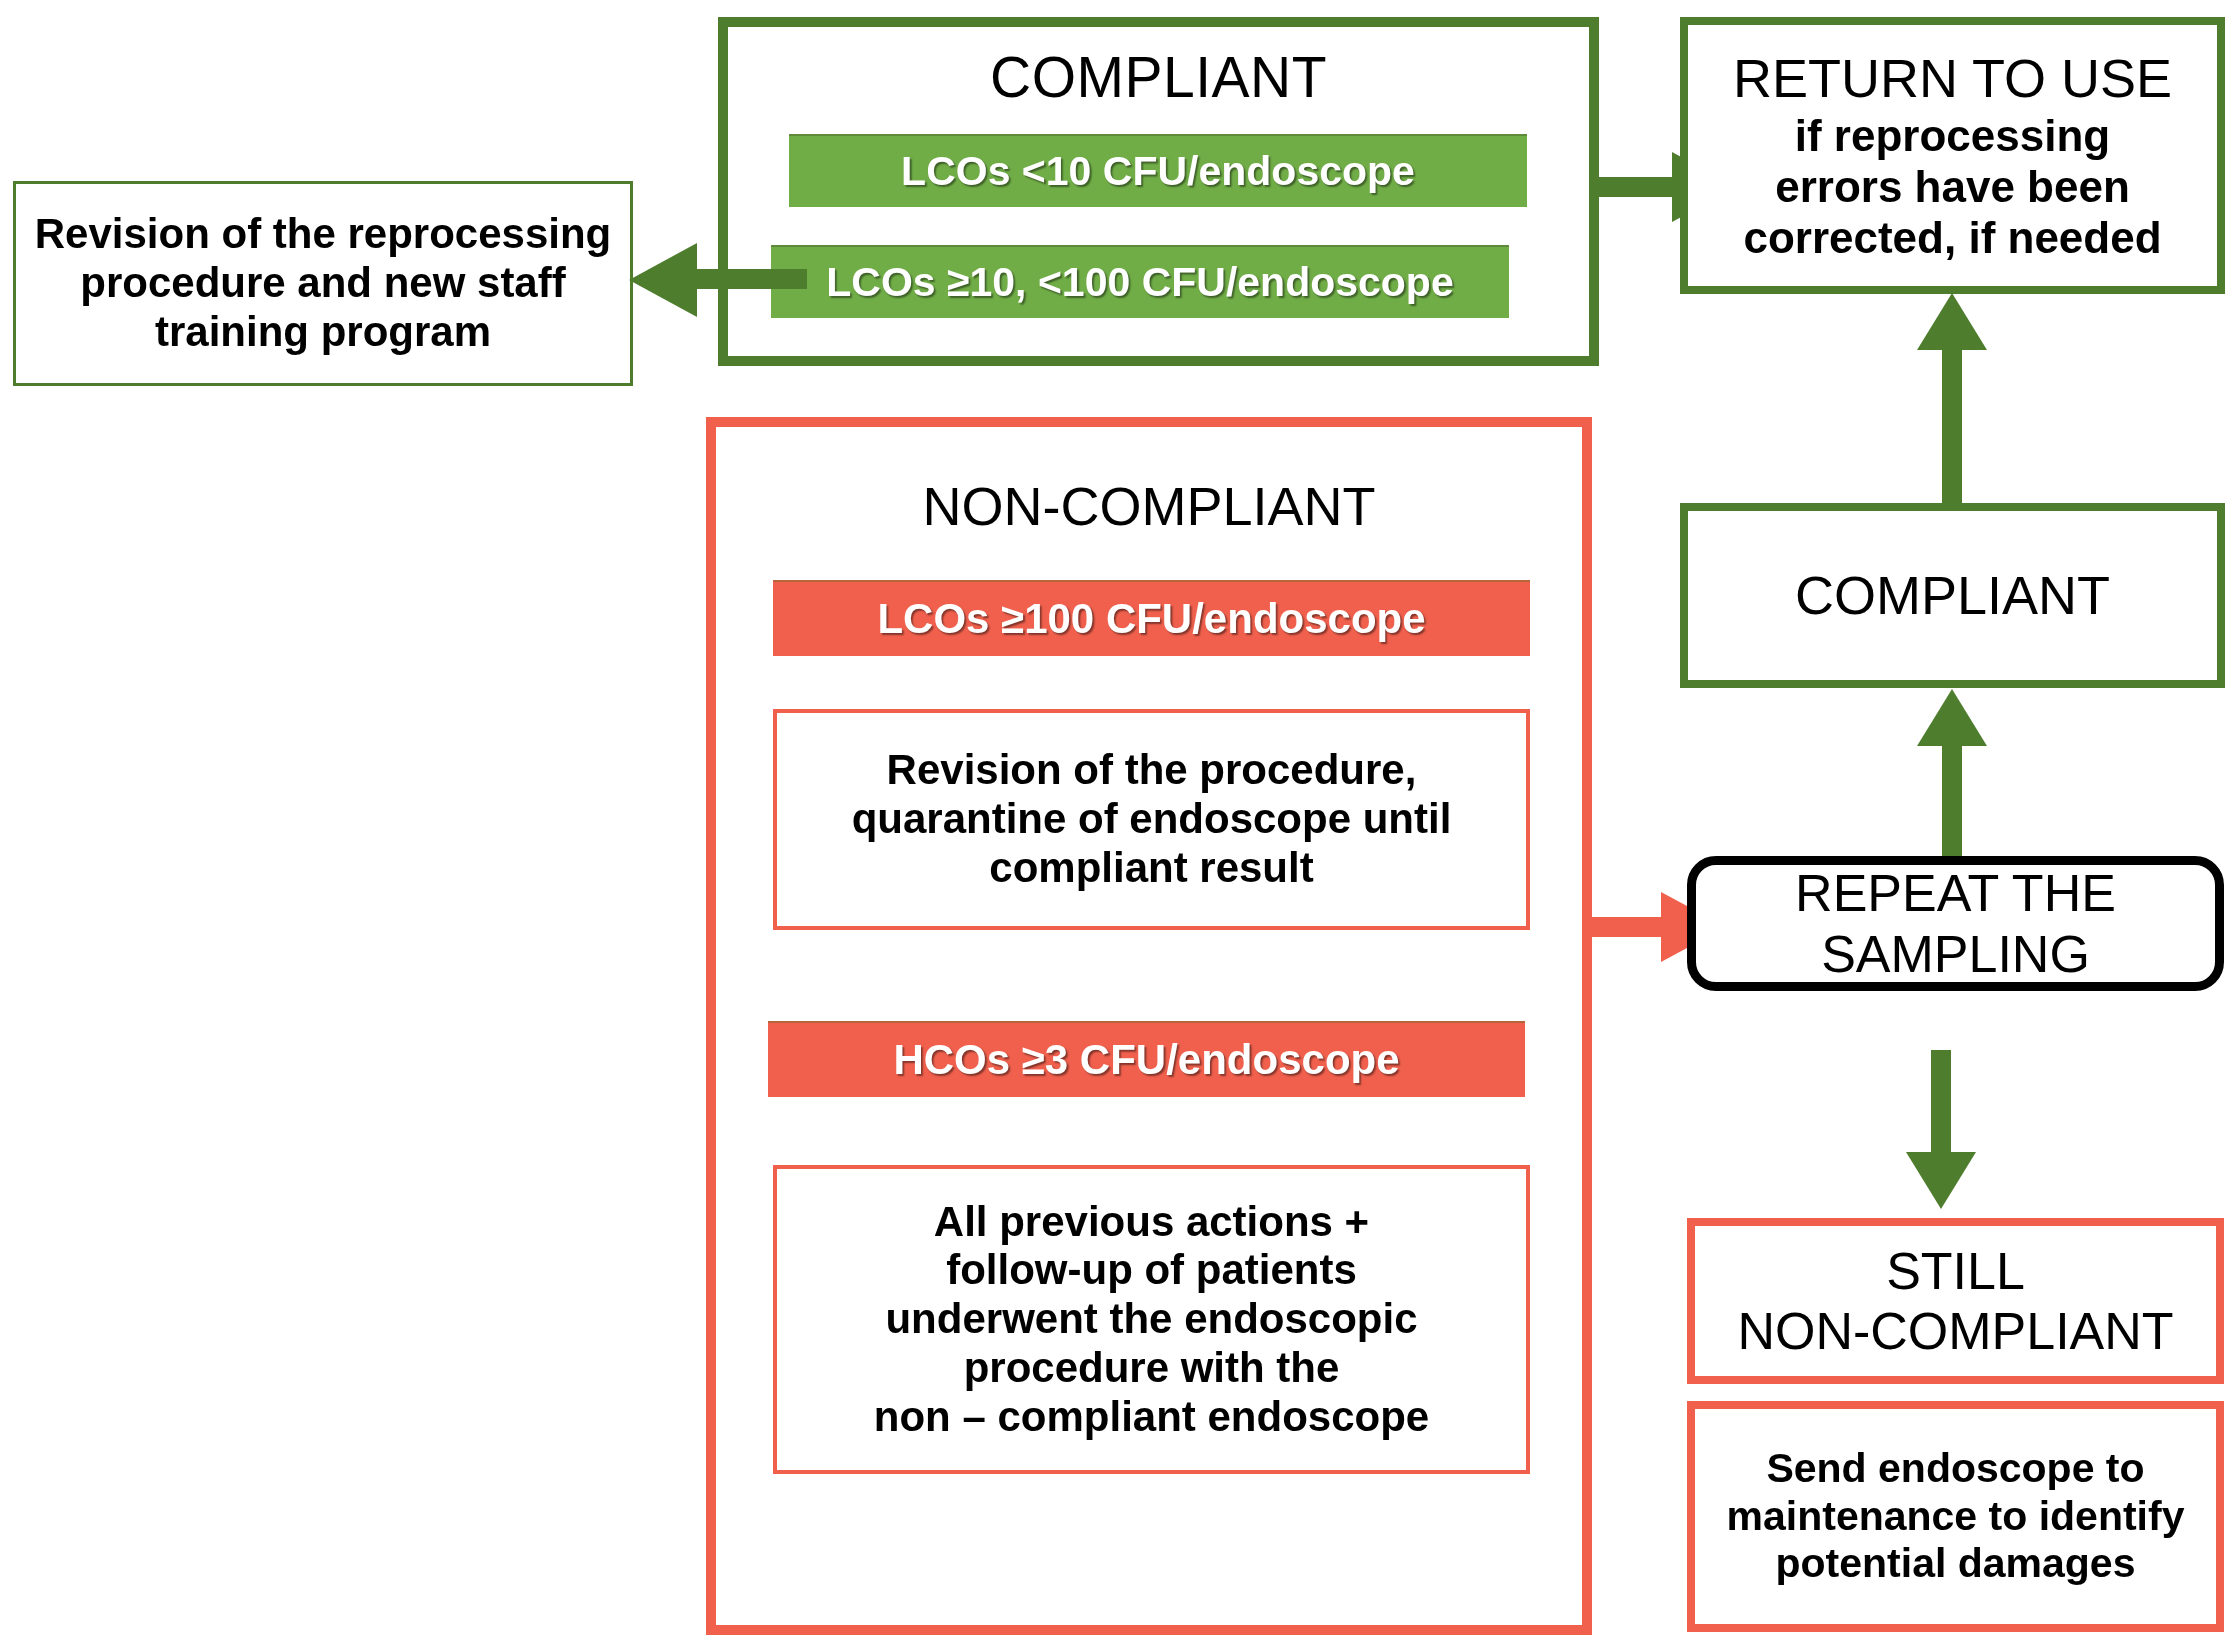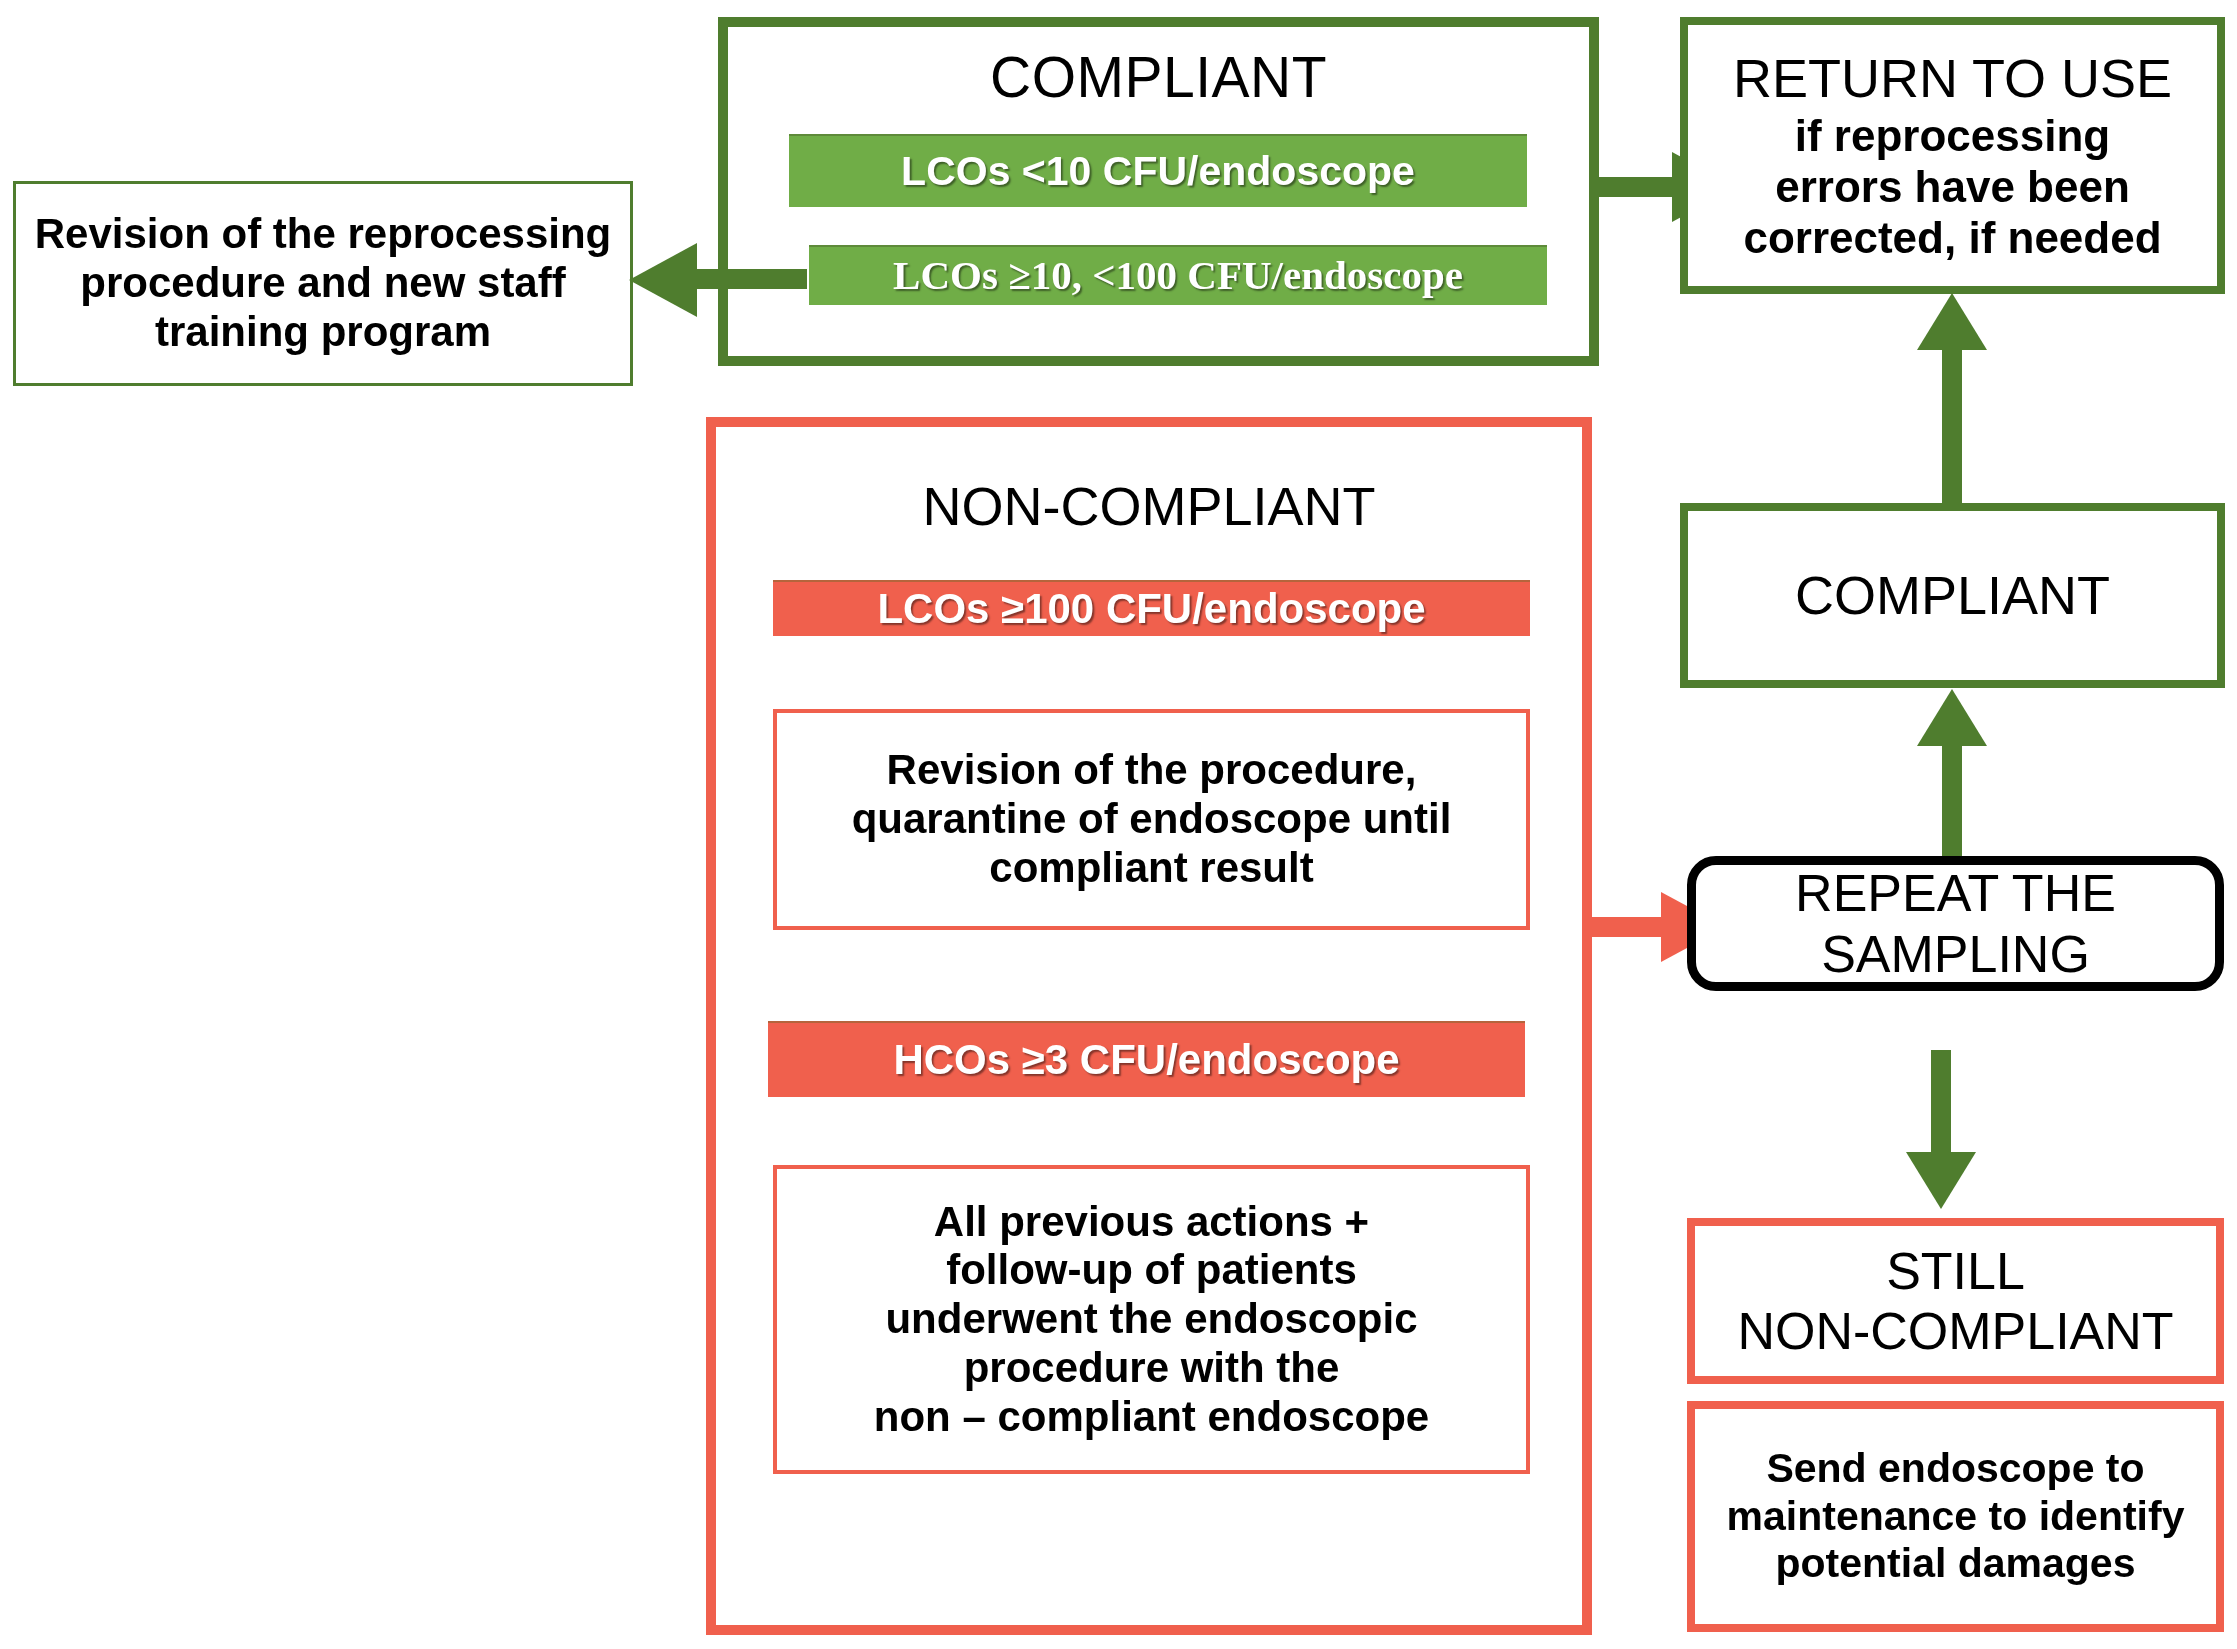--- a/index.html
+++ b/index.html
@@ -114,21 +114,21 @@
 <div id="stage">
 
   <div class="node frame-green" style="left:718px; top:16.6px; width:881px; height:349px;"></div>
 
   <div class="hdr" style="left:718px; top:44px; width:881px; font-size:57px; letter-spacing:0.5px;">COMPLIANT</div>
 
   <div class="node chip-green" style="left:789px; top:134px; width:738px; height:73px; font-size:41px;">
     <span class="txt">LCOs &lt;10 CFU/endoscope</span>
   </div>
 
-  <div class="node chip-green" style="left:809px; top:245px; width:738px; height:60px; font-size:41px;font-family:Liberation Serif, serif;">
+  <div class="node chip-green" style="left:771px; top:245px; width:738px; height:73px; font-size:41px;">
     <span class="txt">LCOs ≥10, &lt;100 CFU/endoscope</span>
   </div>
 
   <div class="node box-green-thin" style="left:13px; top:181px; width:620px; height:205px; font-size:42px;">
     <span class="txt bold-blk">Revision of the reprocessing
 procedure and new staff
 training program</span>
   </div>
 
   <div class="seg" style="left:749px; top:269px; width:42px; height:20px; background:#4F7D2E;"></div>
@@ -142,21 +142,21 @@
     <span class="txt plain-blk" style="font-size:54px;">RETURN TO USE</span>
     <span class="txt bold-blk" style="font-size:44px;">if reprocessing
 errors have been
 corrected, if needed</span>
   </div>
 
   <div class="node frame-red" style="left:706px; top:417px; width:886px; height:1218px;"></div>
 
   <div class="hdr" style="left:706px; top:475px; width:886px; font-size:54px;">NON-COMPLIANT</div>
 
-  <div class="node chip-red" style="left:773px; top:580px; width:757px; height:56px; font-size:42px;">
+  <div class="node chip-red" style="left:773px; top:580px; width:757px; height:76px; font-size:42px;">
     <span class="txt">LCOs ≥100 CFU/endoscope</span>
   </div>
 
   <div class="node box-red-thin" style="left:773px; top:709px; width:757px; height:221px; font-size:42px;">
     <span class="txt bold-blk">Revision of the procedure,
 quarantine of endoscope until
 compliant result</span>
   </div>
 
   <div class="node chip-red" style="left:768px; top:1021px; width:757px; height:76px; font-size:42px;">

